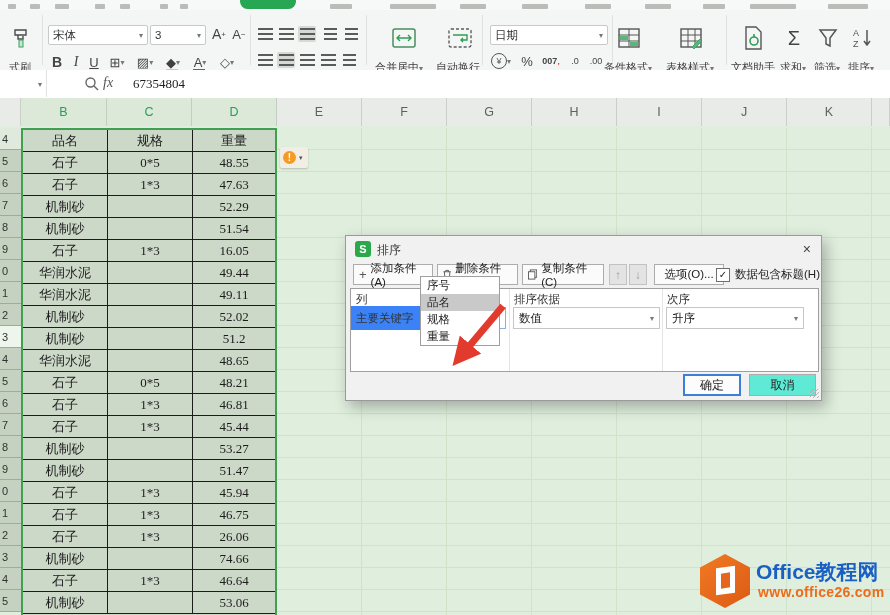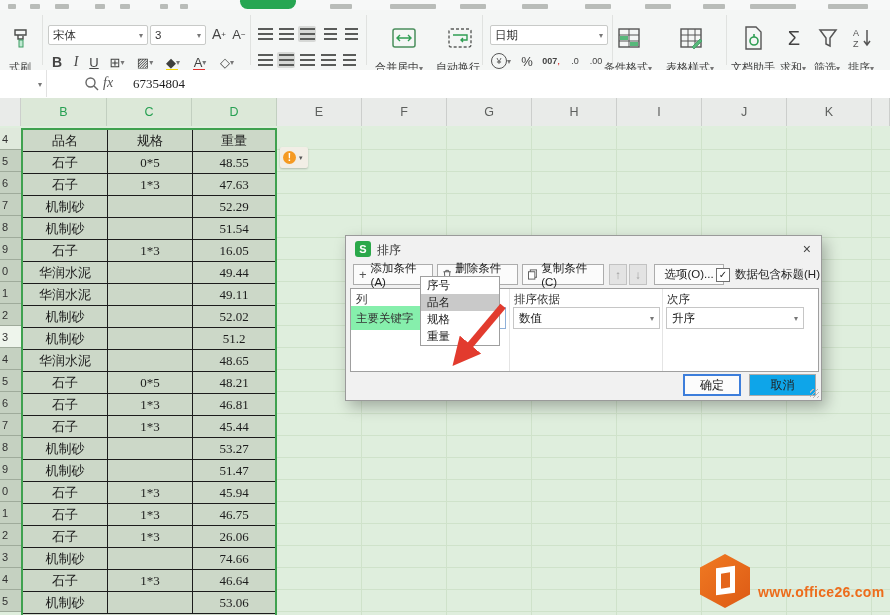--- a/index.html
+++ b/index.html
@@ -83,33 +83,33 @@
   #dlg-titletext{position:absolute;left:31px;top:6px;font-size:12px;color:#333;}
   #dlg-close{position:absolute;right:10px;top:5px;font-size:14px;color:#444;}
   .dbtn{position:absolute;top:28px;height:21px;background:#fbfbfb;border:1px solid #acacac;
         font-size:11.5px;color:#222;display:flex;align-items:center;justify-content:center;gap:4px;
         box-sizing:border-box;padding:0 5px;}
   .dbtn.dis{background:#e3e3e3;border-color:#c2c2c2;color:#9a9a9a;}
   #dlg-content{position:absolute;left:4px;top:52px;width:469px;height:84px;background:#fff;
                border:1px solid #9f9f9f;box-sizing:border-box;}
   .dlg-colsep{position:absolute;top:0;width:1px;height:82px;background:#e4e4e4;}
   .dlg-hdr{position:absolute;top:3px;font-size:11.5px;color:#333;}
-  #dlg-keycell{position:absolute;left:0;top:17px;width:74px;height:24px;background:#86efac;
+  #dlg-keycell{position:absolute;left:0;top:17px;width:74px;height:24px;background:#3b82f6;
                font-size:11.5px;color:#333;line-height:24px;padding-left:5px;box-sizing:border-box;}
   .dlg-combo{position:absolute;top:18px;height:22px;background:#fff;border:1px solid #c6c6c6;
              box-sizing:border-box;font-size:11.5px;color:#222;display:flex;align-items:center;padding:0 5px;}
   .dlg-combo .car{margin-left:auto;}
   #dlg-dropdown{position:absolute;left:74px;top:40px;width:80px;background:#fff;border:1px solid #9f9f9f;
                 box-sizing:border-box;z-index:5;}
   .dd-item{height:17px;line-height:17px;font-size:11.5px;color:#222;padding-left:6px;}
   .dd-item.sel{background:#c9c9c9;}
   #dlg-ok{position:absolute;left:337px;top:138px;width:58px;height:22px;background:#fcfcfc;
           border:2px solid #3d7edb;box-sizing:border-box;font-size:12px;color:#222;
           display:flex;align-items:center;justify-content:center;}
-  #dlg-cancel{position:absolute;left:403px;top:138px;width:67px;height:22px;background:#0ea5e9;
+  #dlg-cancel{position:absolute;left:403px;top:138px;width:67px;height:22px;background:#5eead4;
           border:1px solid #ababab;box-sizing:border-box;font-size:12px;color:#222;
           display:flex;align-items:center;justify-content:center;}
   #dlg-grip{position:absolute;right:2px;bottom:2px;width:9px;height:9px;
      background:repeating-linear-gradient(135deg,transparent 0 2px,#b5b5b5 2px 3px);}
   .chkbox{width:12px;height:12px;background:#fff;border:1px solid #6f6f6f;font-size:10px;
           line-height:11px;text-align:center;color:#222;}
 
   
   #arrow-svg{position:absolute;left:0;top:0;z-index:60;pointer-events:none;}
 
@@ -562,14 +562,15 @@
   </defs>
   <line x1="503" y1="306" x2="466" y2="350" stroke="#e23b2e" stroke-width="7" marker-end="url(#ah)"></line>
 </svg>
 
 <div id="watermark" class="abs">
   <div id="wm-hex">
     <div id="wm-o">
         <div id="wm-o-in"></div>
       </div>
   </div>
+  <div id="wm-title">Office教程网</div>
   <div id="wm-url">www.office26.com</div>
 </div>
 
 </body></html>

